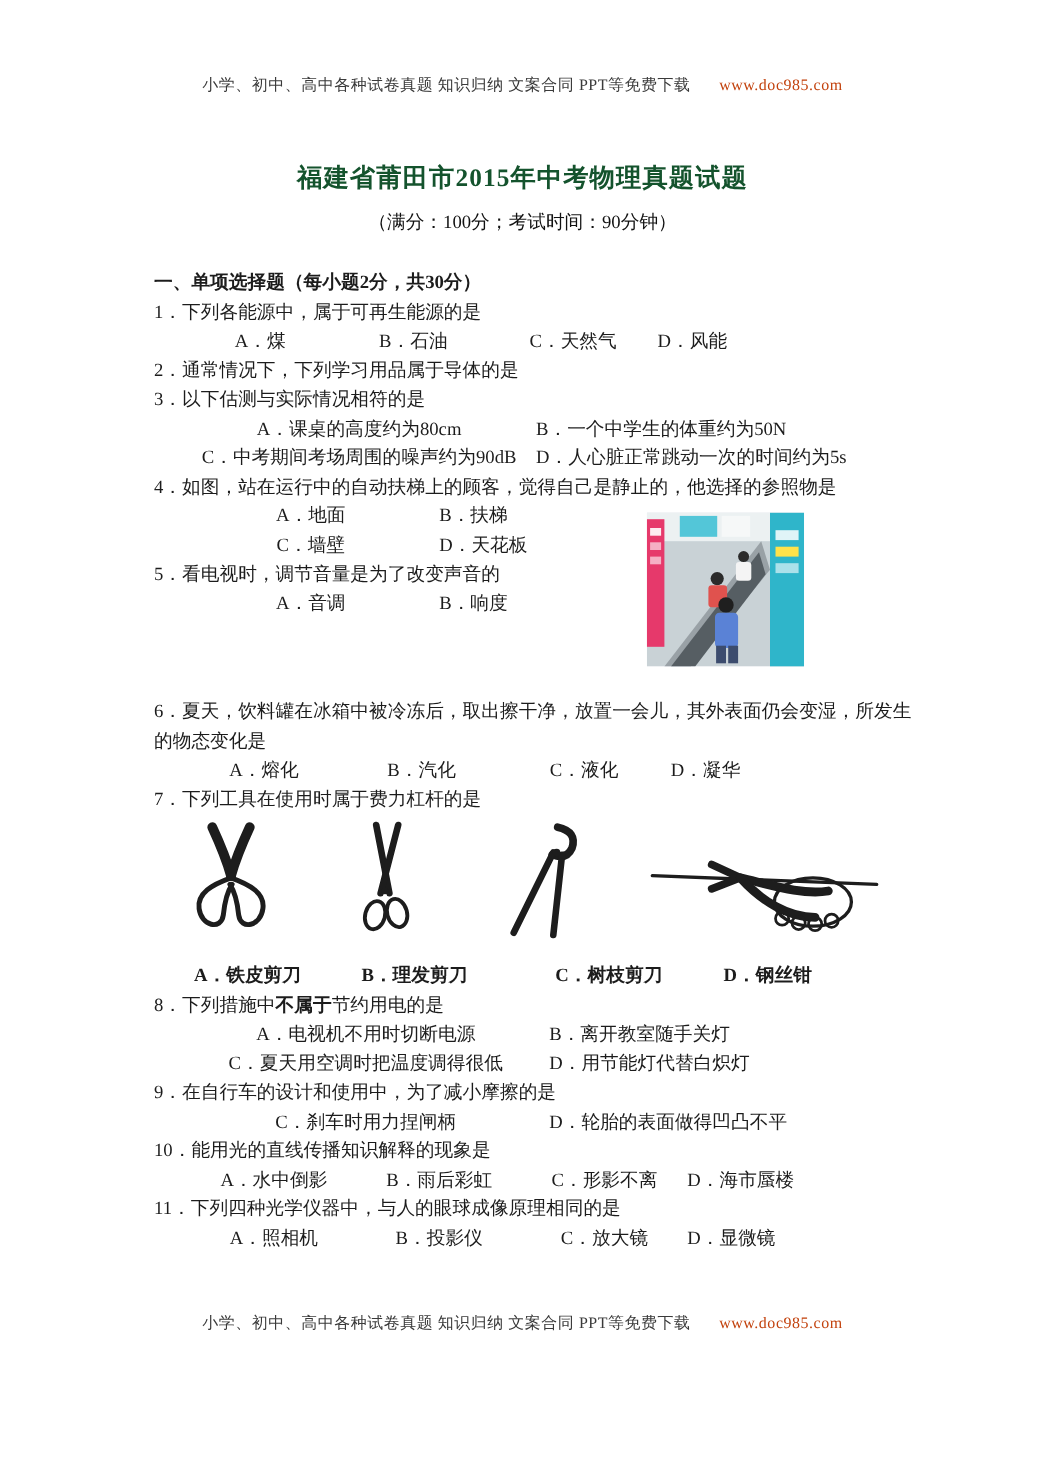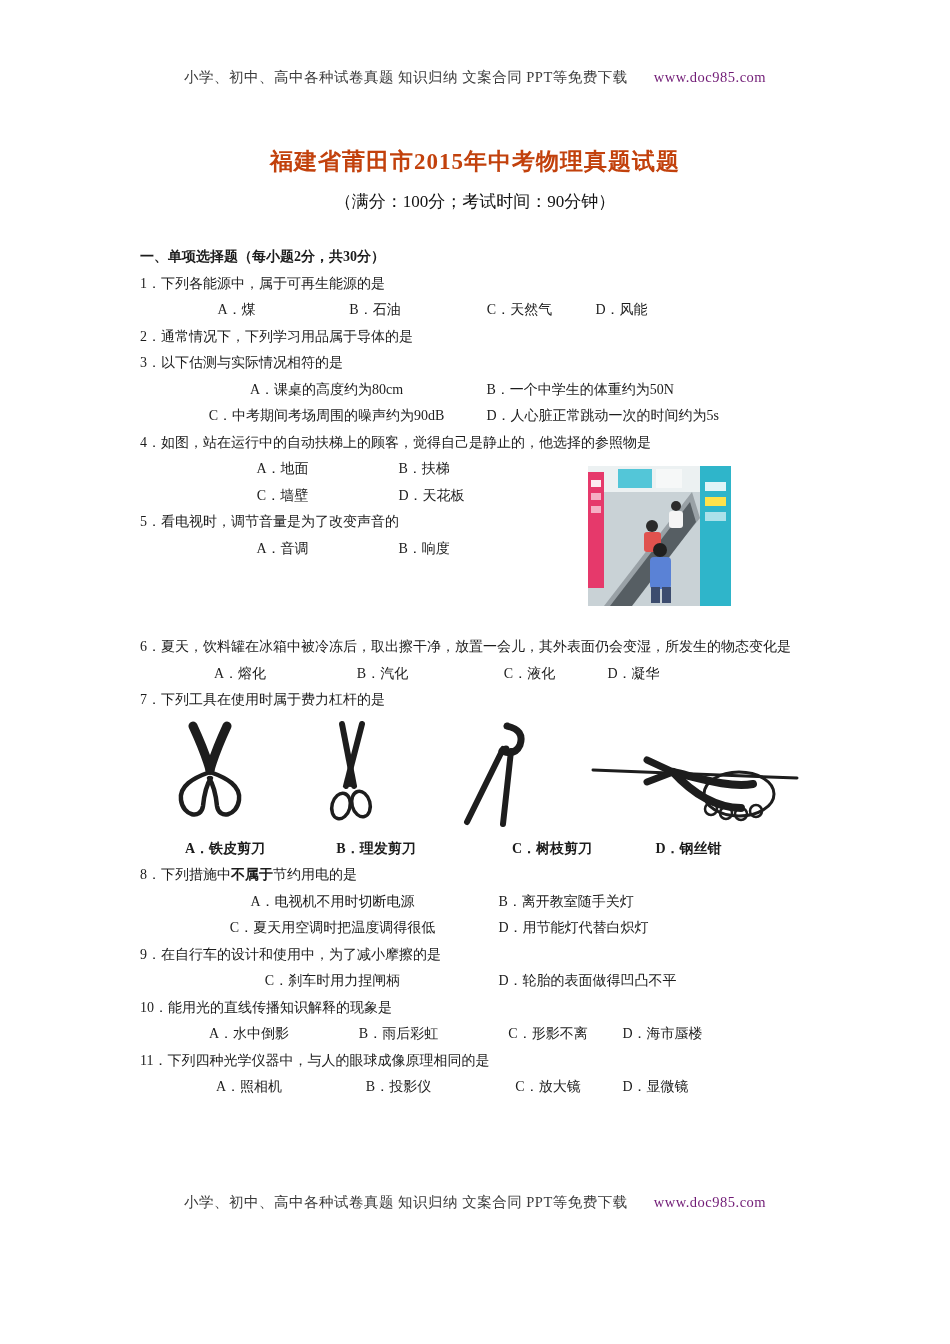--- a/index.html
+++ b/index.html
@@ -6,45 +6,45 @@
   html,body { background:#ffffff; }
   body {
     width:950px; height:1344px; position:relative; overflow:hidden;
     font-family:"Liberation Serif","DejaVu Serif",serif;
     color:#1c1c1c;
   }
   .doc-header { position:absolute; top:68px; left:0; right:0; text-align:center;
     font-size:14.5px; color:#3a3a3a; letter-spacing:0.5px; }
   .doc-footer { position:absolute; top:1193px; left:0; right:0; text-align:center;
     font-size:14.5px; color:#3a3a3a; letter-spacing:0.5px; }
-  .doc-link { color:#701a75; margin-left:26px; }
+  .doc-link { color:#c2410c; margin-left:26px; }
   .exam-title { position:absolute; top:146px; left:0; right:0; text-align:center;
-    font-size:23px; font-weight:bold; color:#c2410c; letter-spacing:1px; }
+    font-size:23px; font-weight:bold; color:#14532d; letter-spacing:1px; }
   .exam-subtitle { position:absolute; top:190px; left:0; right:0; text-align:center;
     font-size:17px; color:#111; }
   .content { position:absolute; top:244px; left:140px; width:700px;
-    font-size:14px; line-height:26.5px; }
+    font-size:17px; line-height:26.5px; }
   .section-heading { font-weight:bold; }
   .stem { white-space:nowrap; }
   .stem-wrap { white-space:normal; max-width:690px; }
   .opts { padding-left:30px; white-space:nowrap; }
   .opts-deep { padding-left:38px; white-space:nowrap; }
   .opt { display:inline-block;text-align:center; }
   .w133{width:133px}.w135{width:135px}.w137{width:137px}.w138{width:138px}
   .w140{width:140px}.w142{width:142px}.w145{width:145px}.w148{width:148px}
   .w149{width:149px}.w150{width:150px}.w225{width:225px}.w313{width:313px}
   .w325{width:325px}
   .row-flex { display:flex; align-items:flex-start; }
   .row-left { width:448px; }
   .photo-box { width:143px; height:140px; margin-top:10px; }
   .q6-block { margin-top:28px; }
   .tools-row { display:flex; align-items:flex-end; height:112px; margin-top:2px; }
   .tool-box { display:flex; justify-content:center; align-items:flex-end; height:110px; }
   .tb1{width:140px}.tb2{width:140px}.tb3{width:160px}.tb4{width:230px}
-  .tool-labels { padding-left:10px; white-space:nowrap; font-weight:bold; margin-top:8px; }
+  .tool-labels { padding-left:10px; white-space:nowrap; font-weight:bold; margin-top:20px; }
   .emph { font-weight:bold; }
   .q-block { margin-top:0; }
 </style>
 </head>
 <body>
 
 <div class="doc-header">
   <span>小学、初中、高中各种试卷真题 知识归纳 文案合同 PPT等免费下载</span><span class="doc-link">www.doc985.com</span>
 </div>
 

